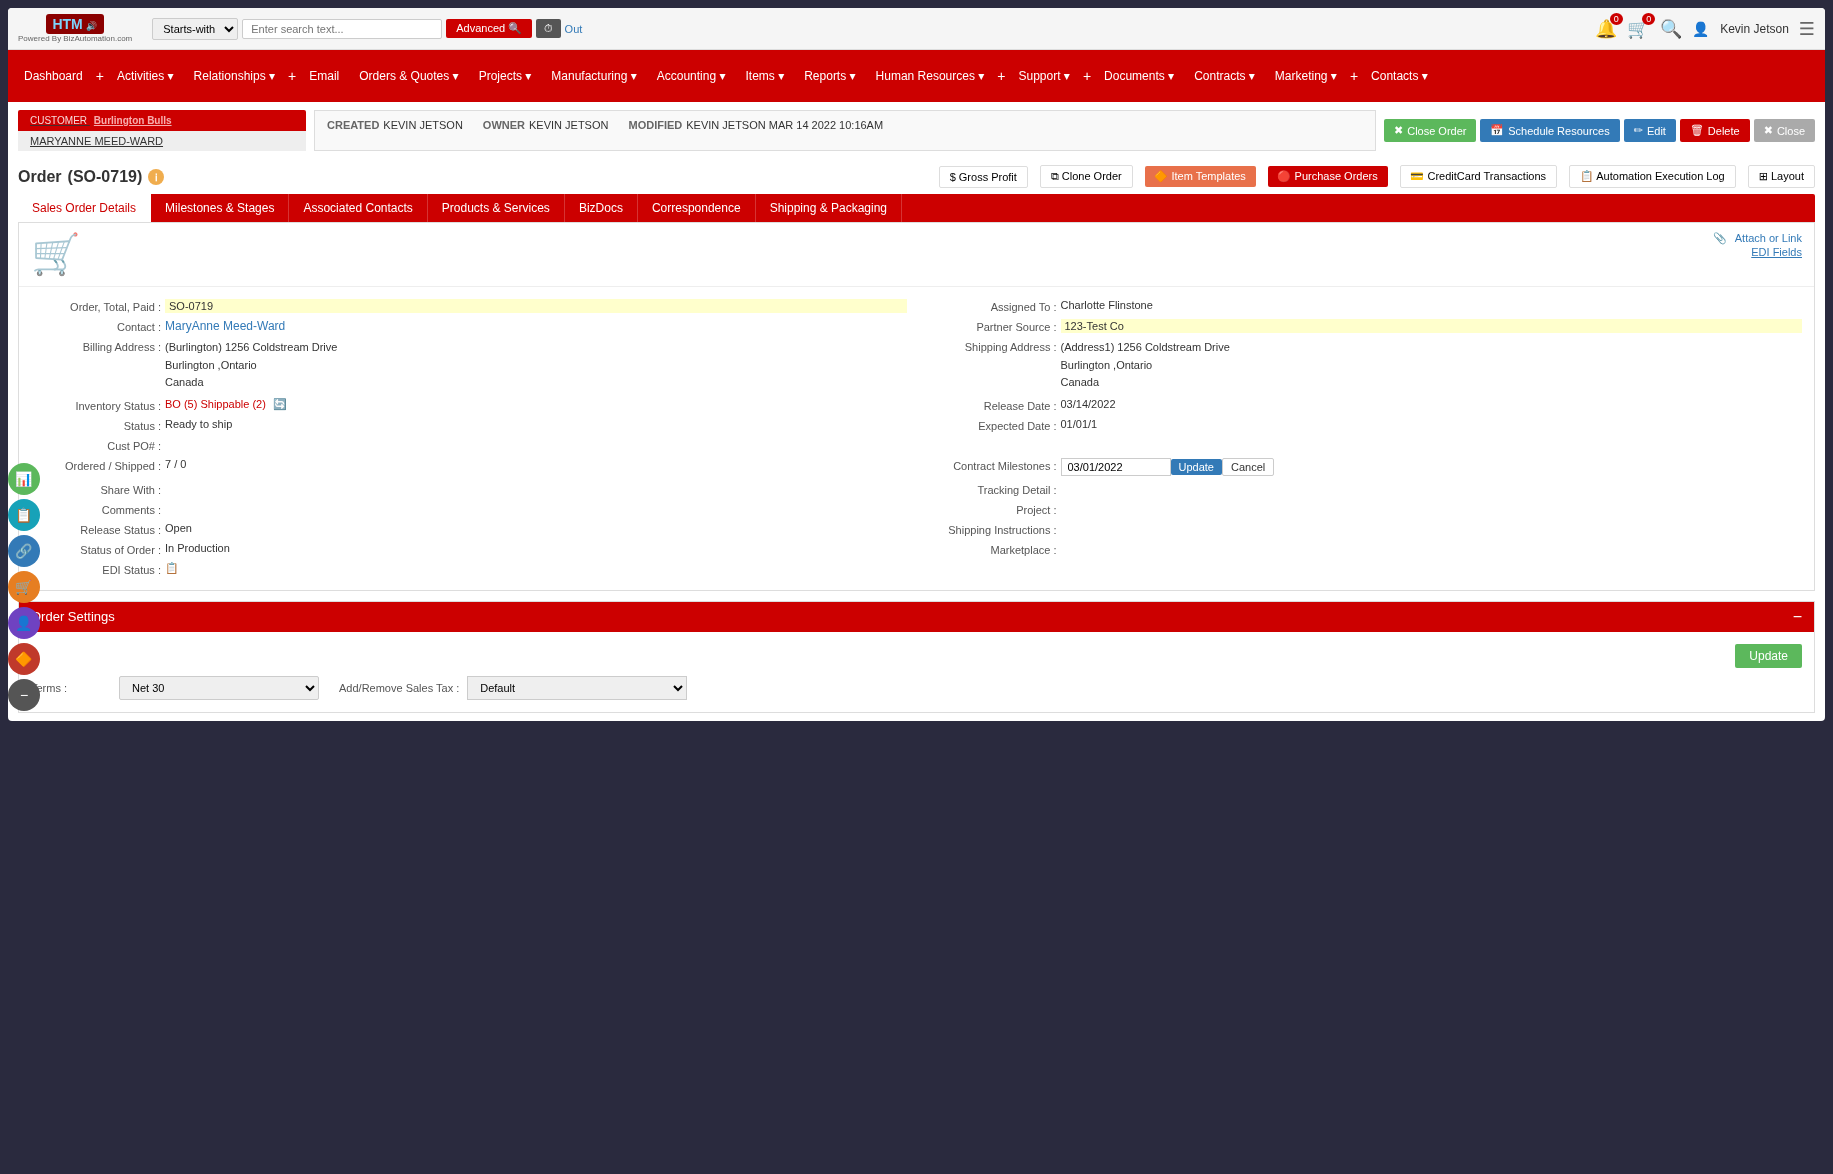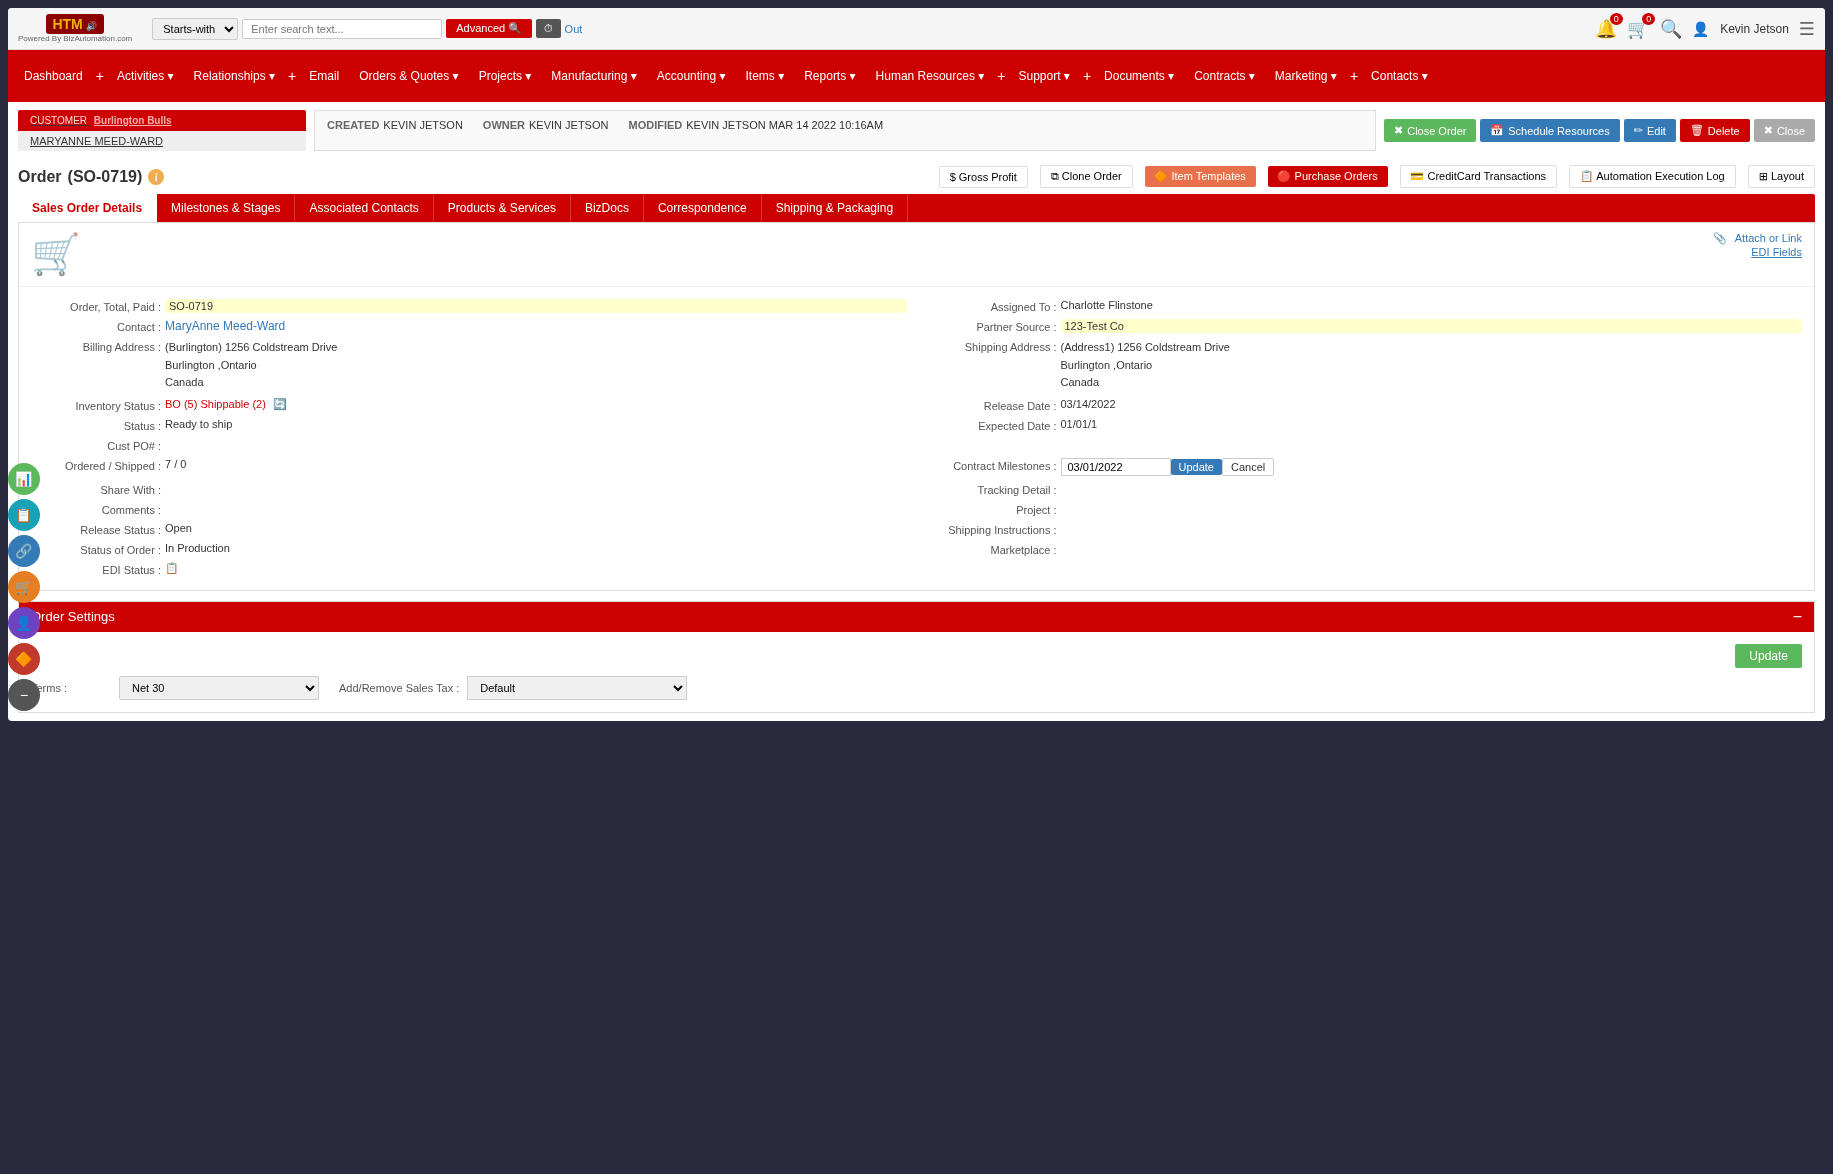--- a/index.html
+++ b/index.html
@@ -5,21 +5,21 @@
     * { box-sizing: border-box; margin: 0; padding: 0; }
     body { background: #1a1a2e; font-family: Arial, sans-serif; font-size: 12px; color: #333; }
 
     
     .app-wrapper { background: #2a2a3e; padding: 8px; min-height: 100vh; }
     .app-inner { background: #fff; border-radius: 4px; overflow: hidden; }
 
     
     .top-bar { background: #f5f5f5; border-bottom: 1px solid #ddd; padding: 6px 10px; display: flex; align-items: center; gap: 8px; }
     .logo-area { display: flex; flex-direction: column; align-items: center; min-width: 90px; }
-    .logo-box { background: #8b0000; color: #eab308; font-size: 14px; font-weight: bold; padding: 2px 6px; border-radius: 3px; }
+    .logo-box { background: #8b0000; color: #7dd3fc; font-size: 14px; font-weight: bold; padding: 2px 6px; border-radius: 3px; }
     .logo-sub { font-size: 8px; color: #666; }
     .search-area { display: flex; align-items: center; gap: 4px; flex: 1; }
     .search-select { border: 1px solid #ccc; padding: 3px 6px; font-size: 11px; border-radius: 2px; margin-left: 12px; }
     .search-input { border: 1px solid #ccc; padding: 3px 8px; font-size: 11px; border-radius: 2px; width: 200px; }
     .search-btn { background: #c00; color: #fff; border: none; padding: 3px 10px; font-size: 11px; border-radius: 2px; cursor: pointer; }
     .top-right { display: flex; align-items: center; gap: 10px; margin-left: auto; }
     .badge { background: #c00; color: #fff; font-size: 9px; border-radius: 50%; padding: 1px 4px; position: absolute; top: -5px; right: -5px; }
     .user-name { font-size: 12px; color: #333; }
 
     
@@ -54,21 +54,21 @@
     .order-title { font-size: 16px; font-weight: bold; color: #333; display: flex; align-items: center; gap: 6px; }
     .info-icon { background: #f0ad4e; color: #fff; border-radius: 50%; width: 16px; height: 16px; font-size: 10px; display: inline-flex; align-items: center; justify-content: center; cursor: pointer; }
     .order-actions { display: flex; gap: 12px; align-items: center; }
     .btn-outline { border: 1px solid #ddd; background: #fff; padding: 4px 10px; font-size: 11px; cursor: pointer; border-radius: 2px; display: flex; align-items: center; gap: 4px; }
     .btn-template { background: #e8704a; color: #fff; border: none; padding: 4px 10px; font-size: 11px; cursor: pointer; border-radius: 2px; display: flex; align-items: center; gap: 4px; }
     .btn-po { background: #c00; color: #fff; border: none; padding: 4px 10px; font-size: 11px; cursor: pointer; border-radius: 2px; display: flex; align-items: center; gap: 4px; }
 
     
     .tab-bar { background: #c00; display: flex; border-radius: 2px 2px 0 0; }
     .tab { color: #fff; padding: 7px 14px; font-size: 12px; cursor: pointer; border-right: 1px solid rgba(255,255,255,0.2); }
-    .tab.active { background: #fff; color: #c00; font-weight: bold; }
+    .tab.active { background: #fff; color: #c00; font-weight: normal; }
 
     
     .form-area { border: 1px solid #ddd; padding: 0; }
     .attach-link { color: #337ab7; font-size: 11px; cursor: pointer; text-decoration: none; }
     .edi-link { color: #337ab7; font-size: 11px; cursor: pointer; }
 
     .form-body { padding: 8px 12px; }
     .form-row { display: grid; grid-template-columns: 1fr 1fr; gap: 6px 20px; margin-bottom: 6px; }
     .form-field { display: flex; align-items: flex-start; gap: 4px; }
     .field-label { color: #555; font-size: 11px; text-align: right; min-width: 130px; padding-top: 2px; font-weight: normal; }

